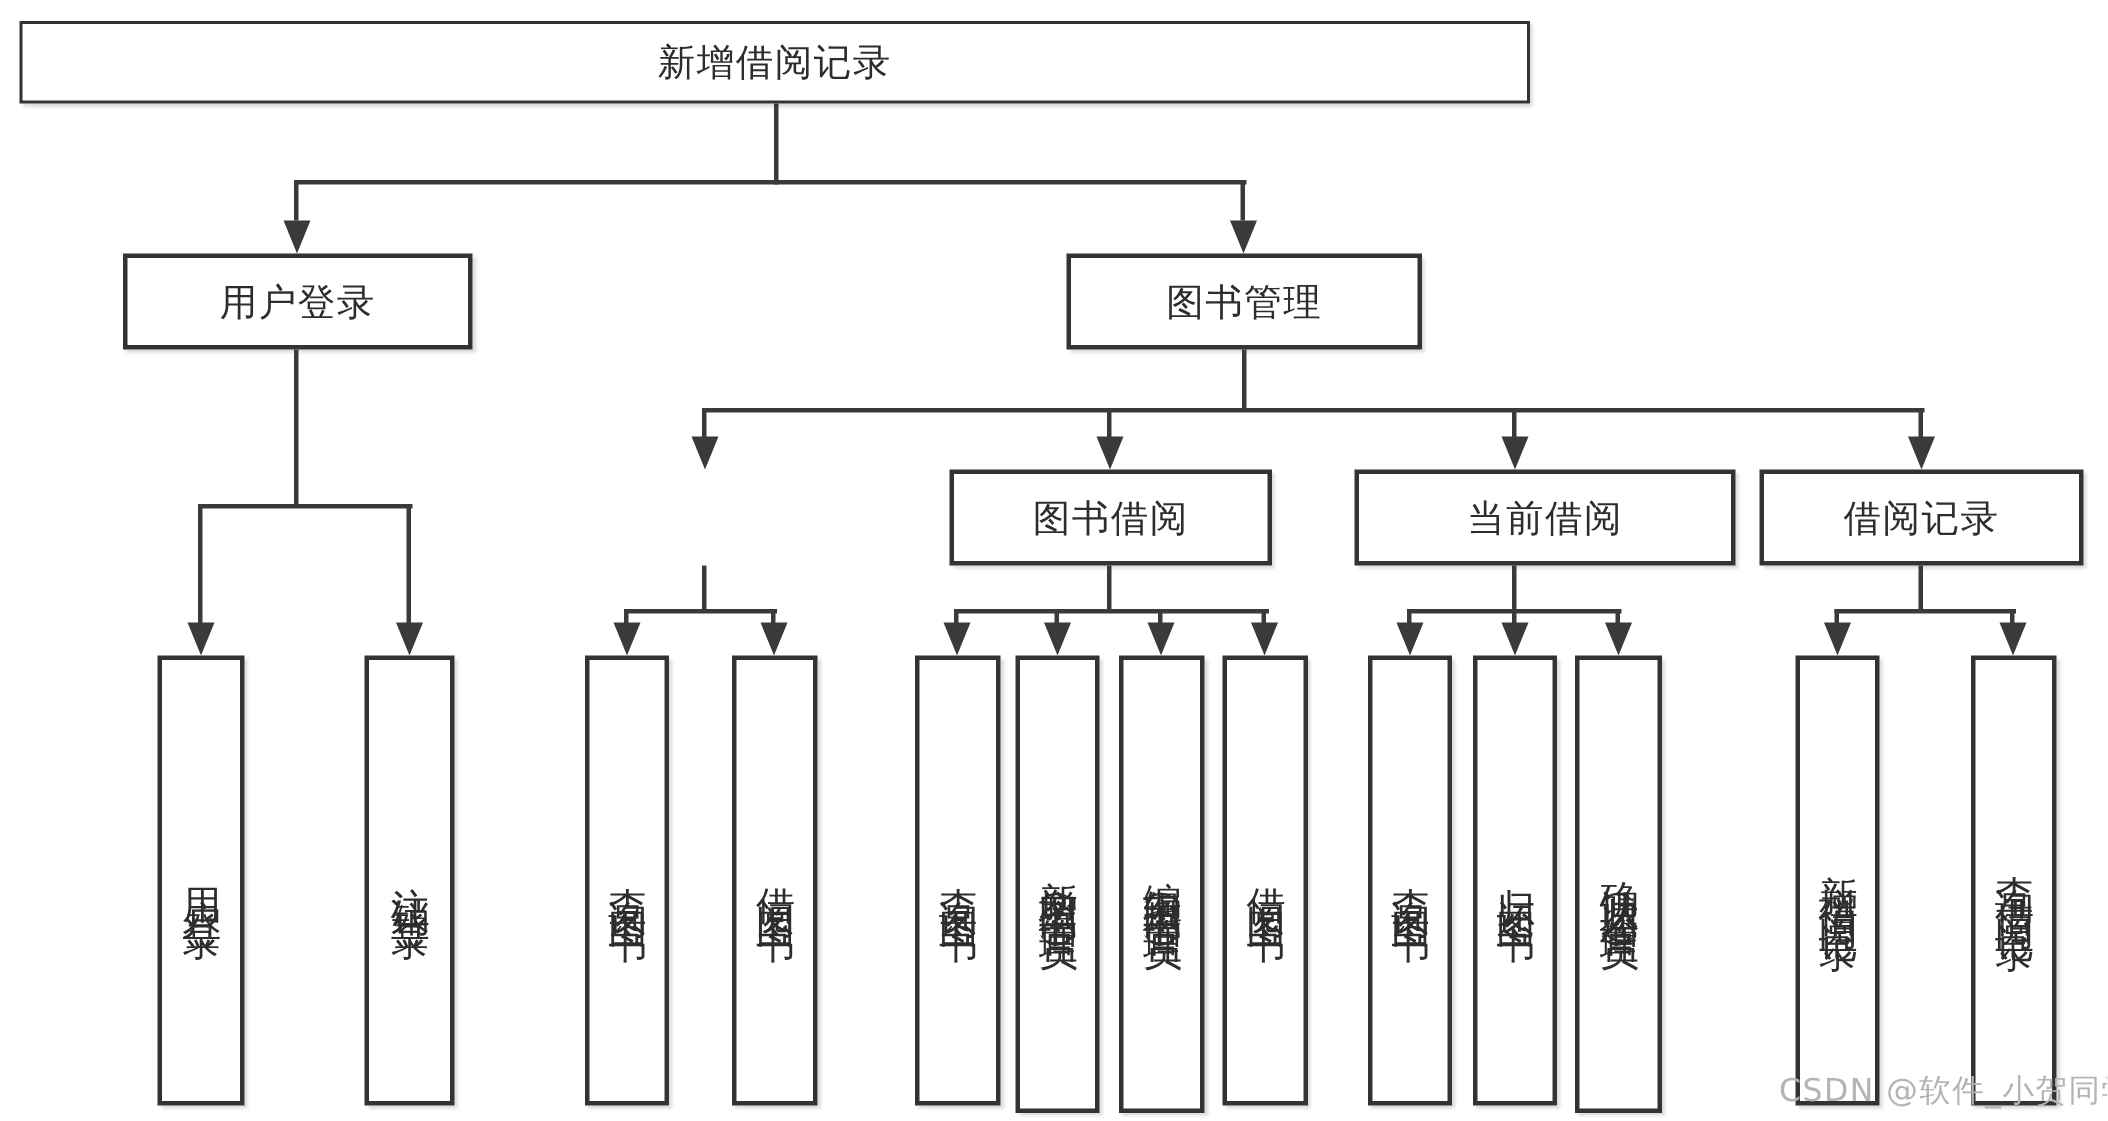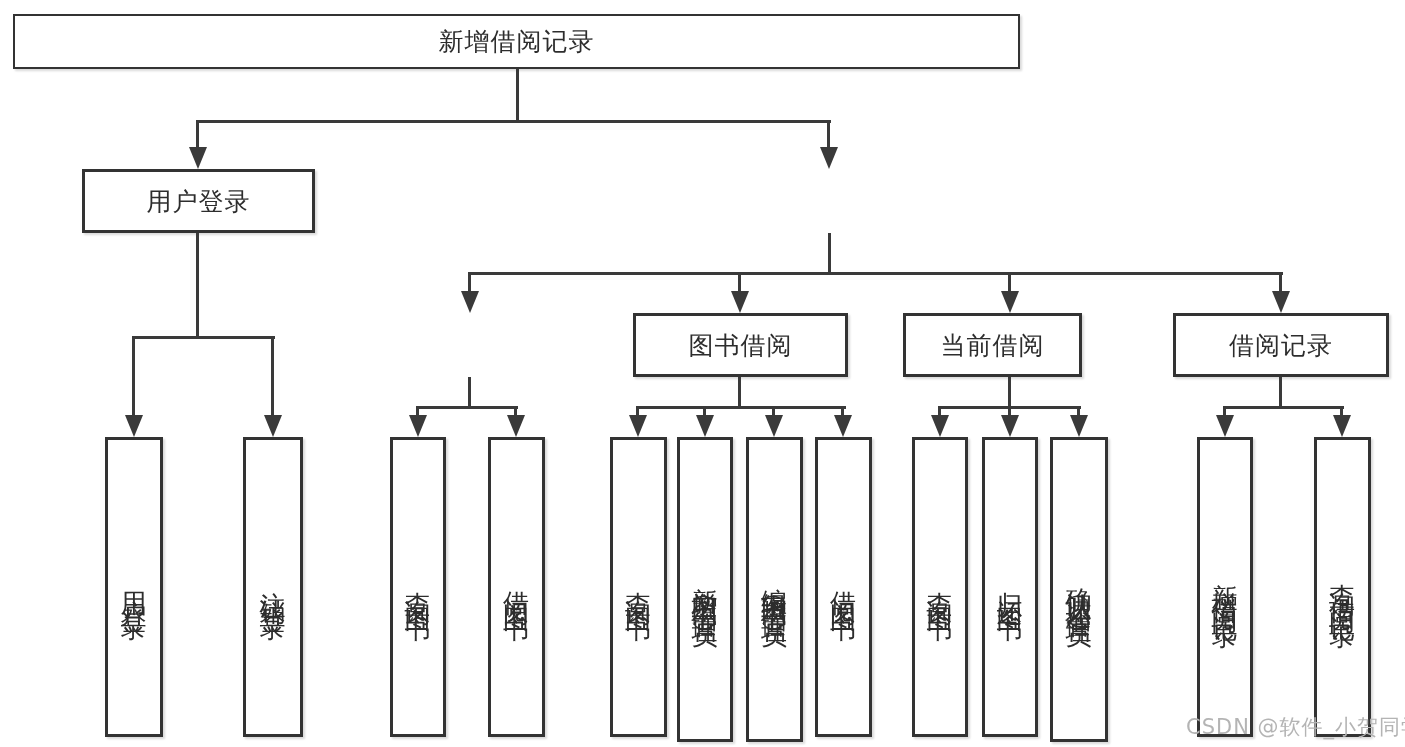--- a/index.html
+++ b/index.html
@@ -60,20 +60,21 @@
   <div class="box h root" style="left:13px; top:14px; width:1007px; height:55px;">新增借阅记录</div>
 
   <div class="vl" style="left:516px; top:69px; height:54px;"></div>
   <div class="hl" style="left:196px; top:120px; width:635px;"></div>
   <div class="vl" style="left:196px; top:120px; height:27px;"></div>
   <div class="arrow" style="left:189px; top:147px;"></div>
   <div class="vl" style="left:827px; top:120px; height:27px;"></div>
   <div class="arrow" style="left:820px; top:147px;"></div>
 
   <div class="box h" style="left:82px; top:169px; width:233px; height:64px;">用户登录</div>
+  <div class="box h" style="left:711px; top:169px; width:237px; height:64px;">图书管理</div>
 
   <div class="vl" style="left:196px; top:233px; height:103px;"></div>
   <div class="hl" style="left:132px; top:336px; width:143px;"></div>
   <div class="vl" style="left:132px; top:336px; height:80px;"></div>
   <div class="arrow" style="left:125px; top:415px;"></div>
   <div class="vl" style="left:271px; top:336px; height:80px;"></div>
   <div class="arrow" style="left:264px; top:415px;"></div>
 
   <div class="box v" style="left:105px; top:437px; width:58px; height:300px;">用户登录</div>
   <div class="box v" style="left:243px; top:437px; width:60px; height:300px;">注销登录</div>
@@ -83,21 +84,21 @@
   <div class="vl" style="left:468px; top:272px; height:20px;"></div>
   <div class="arrow" style="left:461px; top:291px;"></div>
   <div class="vl" style="left:738px; top:272px; height:20px;"></div>
   <div class="arrow" style="left:731px; top:291px;"></div>
   <div class="vl" style="left:1008px; top:272px; height:20px;"></div>
   <div class="arrow" style="left:1001px; top:291px;"></div>
   <div class="vl" style="left:1279px; top:272px; height:20px;"></div>
   <div class="arrow" style="left:1272px; top:291px;"></div>
 
   <div class="box h" style="left:633px; top:313px; width:215px; height:64px;">图书借阅</div>
-  <div class="box h" style="left:903px; top:313px; width:179px; height:64px;">当前借阅</div>
+  <div class="box h" style="left:903px; top:313px; width:254px; height:64px;">当前借阅</div>
   <div class="box h" style="left:1173px; top:313px; width:216px; height:64px;">借阅记录</div>
 
   <div class="vl" style="left:468px; top:377px; height:29px;"></div>
   <div class="hl" style="left:416px; top:406px; width:102px;"></div>
   <div class="vl" style="left:416px; top:406px; height:10px;"></div>
   <div class="arrow" style="left:409px; top:415px;"></div>
   <div class="vl" style="left:514px; top:406px; height:10px;"></div>
   <div class="arrow" style="left:507px; top:415px;"></div>
   <div class="box v" style="left:390px; top:437px; width:56px; height:300px;">查询图书</div>
   <div class="box v" style="left:488px; top:437px; width:57px; height:300px;">借阅图书</div>

